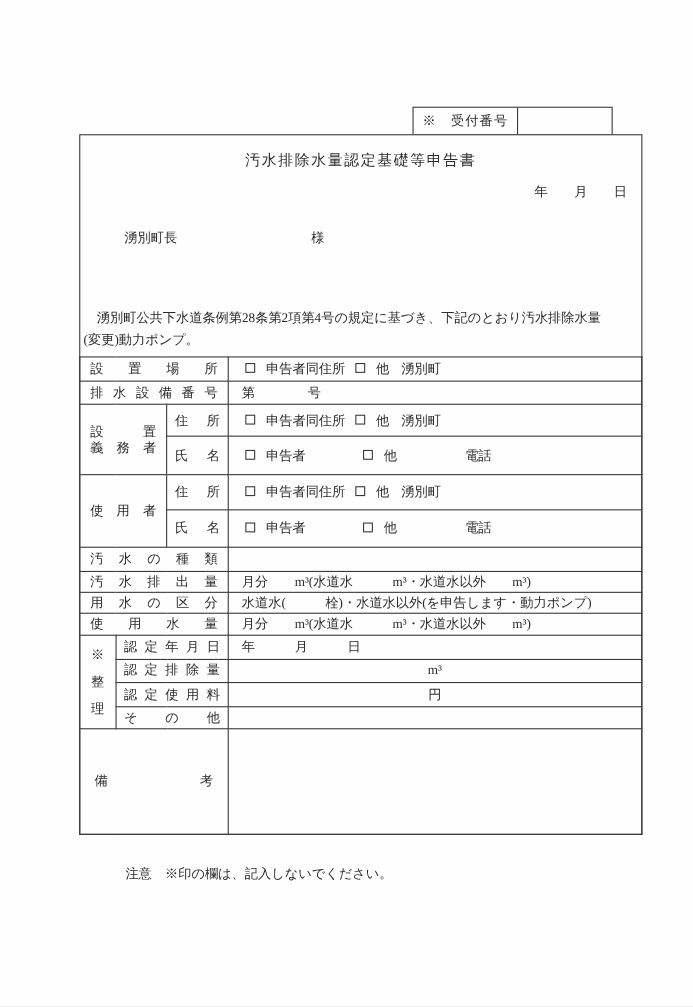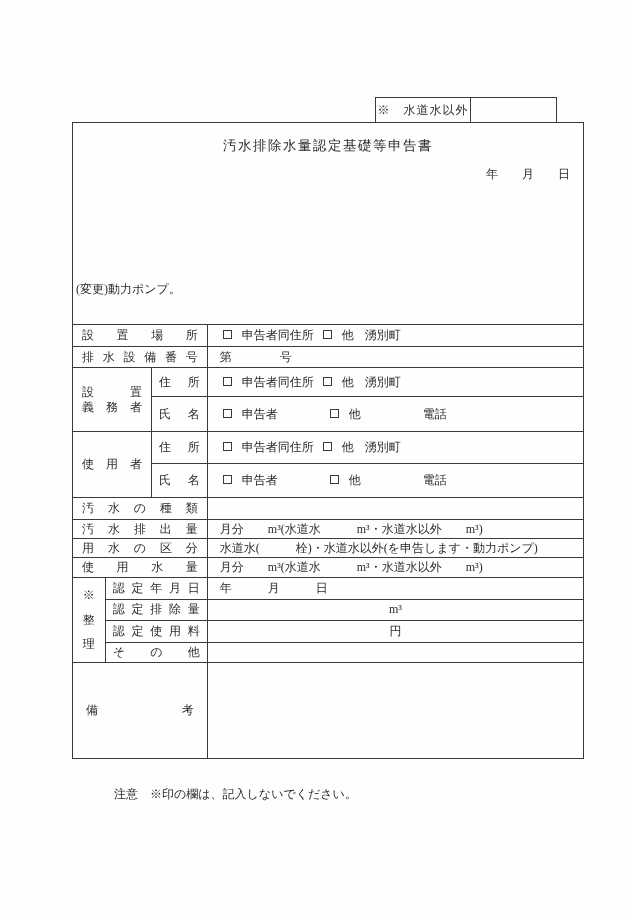--- a/index.html
+++ b/index.html
@@ -86,30 +86,34 @@
 
   
   .note { position:absolute; left:114px; top:786px; white-space:pre; }
 </style>
 </head>
 <body>
 
 <div class="sheet">
 
   <div class="reception">
-    <div class="rlabel">※　水道水以外</div>
+    <div class="rlabel">※　受付番号</div>
     <div class="rvalue"></div>
   </div>
 
   <div class="form-box">
 
     <div class="header-area">
       <div class="form-title">汚水排除水量認定基礎等申告書</div>
       <div class="date-line">年　　月　　日</div>
+      <div class="addressee">
+        <span>湧別町長</span><span class="honorific">様</span>
+      </div>
       <div class="declaration">
+        <div>　湧別町公共下水道条例第28条第2項第4号の規定に基づき、下記のとおり汚水排除水量</div>
         <div>(変更)動力ポンプ。</div>
       </div>
     </div>
 
     <table class="main">
       <colgroup>
           <col style="width:31px">
           <col style="width:44px">
           <col style="width:53px">
           <col style="width:357px">

